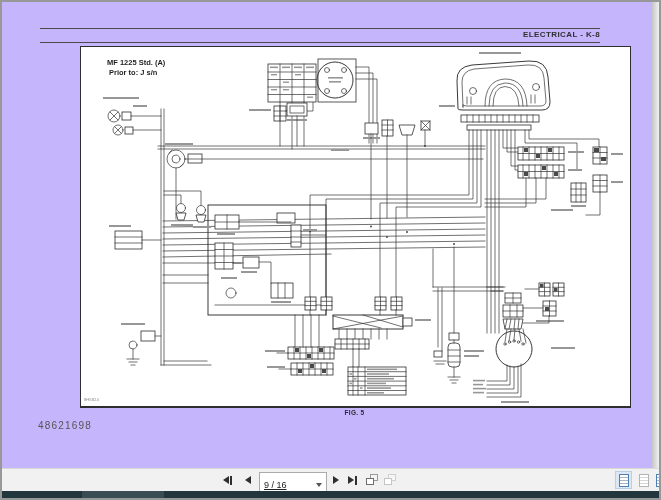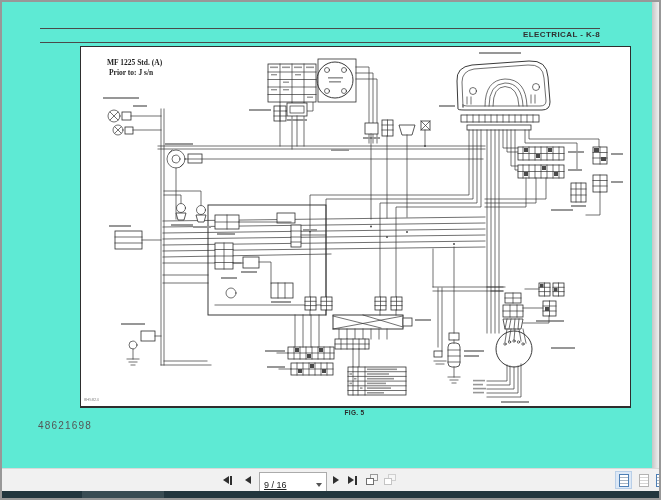--- a/index.html
+++ b/index.html
@@ -1,24 +1,24 @@
 <!DOCTYPE html>
 <html><head>
 <meta charset="utf-8">
 <style>
   html,body{margin:0;padding:0;background:#e8e8e8;font-family:"Liberation Sans",sans-serif;}
   .viewport{position:relative;width:661px;height:500px;background:#fff;border:2px solid #989898;box-sizing:border-box;overflow:hidden;}
-  .doc-area{position:absolute;left:0;top:0;right:0;bottom:29px;background:#5eead4;overflow:hidden;}
+  .doc-area{position:absolute;left:0;top:0;right:0;bottom:29px;background:#c4b5fd;overflow:hidden;}
   .scroll-track{position:absolute;right:0;top:0;width:7px;bottom:0;background:linear-gradient(to right,#c6c6c6,#f0f0f0);}
   .hdr-rule{position:absolute;left:38px;width:560px;height:1px;background:#4a4a4a;}
   .hdr-rule.r1{top:26px;}
   .hdr-rule.r2{top:40px;}
   .hdr-label{position:absolute;top:28px;left:418px;width:180px;text-align:right;font-size:8px;font-weight:bold;letter-spacing:.4px;color:#2f2f2f;}
   .diagram-frame{position:absolute;left:78px;top:44px;width:549px;height:359px;border:1px solid #2e2e2e;border-bottom-width:2px;box-sizing:content-box;background:#fff;}
-  .diag-title{position:absolute;left:26px;top:11px;font-size:7.5px;font-weight:bold;color:#1f1f1f;line-height:9.5px;font-family:Liberation Serif, serif;}
+  .diag-title{position:absolute;left:26px;top:11px;font-size:7.5px;font-weight:bold;color:#1f1f1f;line-height:9.5px;}
   .diag-title .l2{padding-left:2px;}
   .micro-code{position:absolute;left:3px;bottom:4px;font-size:7px;color:#8a8a8a;transform:scale(.6);transform-origin:left bottom;}
   .fig-caption{position:absolute;left:78px;top:407px;width:549px;text-align:center;font-size:6.5px;font-weight:bold;color:#2a2a2a;letter-spacing:.3px;}
   .part-number{position:absolute;left:36px;top:418px;font-size:10px;color:#555;letter-spacing:1.2px;}
   svg.schem{position:absolute;left:0;top:0;opacity:.92;}
 
   
   .toolbar{position:absolute;left:0;right:0;bottom:7px;height:22px;background:#f1f1f1;border-top:1px solid #d9d9d9;overflow:hidden;}
   .tb-btn{position:absolute;top:5px;height:12px;display:flex;align-items:center;gap:1px;cursor:pointer;}
   .tri-l{width:0;height:0;border-top:4px solid transparent;border-bottom:4px solid transparent;border-right:6px solid #2f2f2f;}

